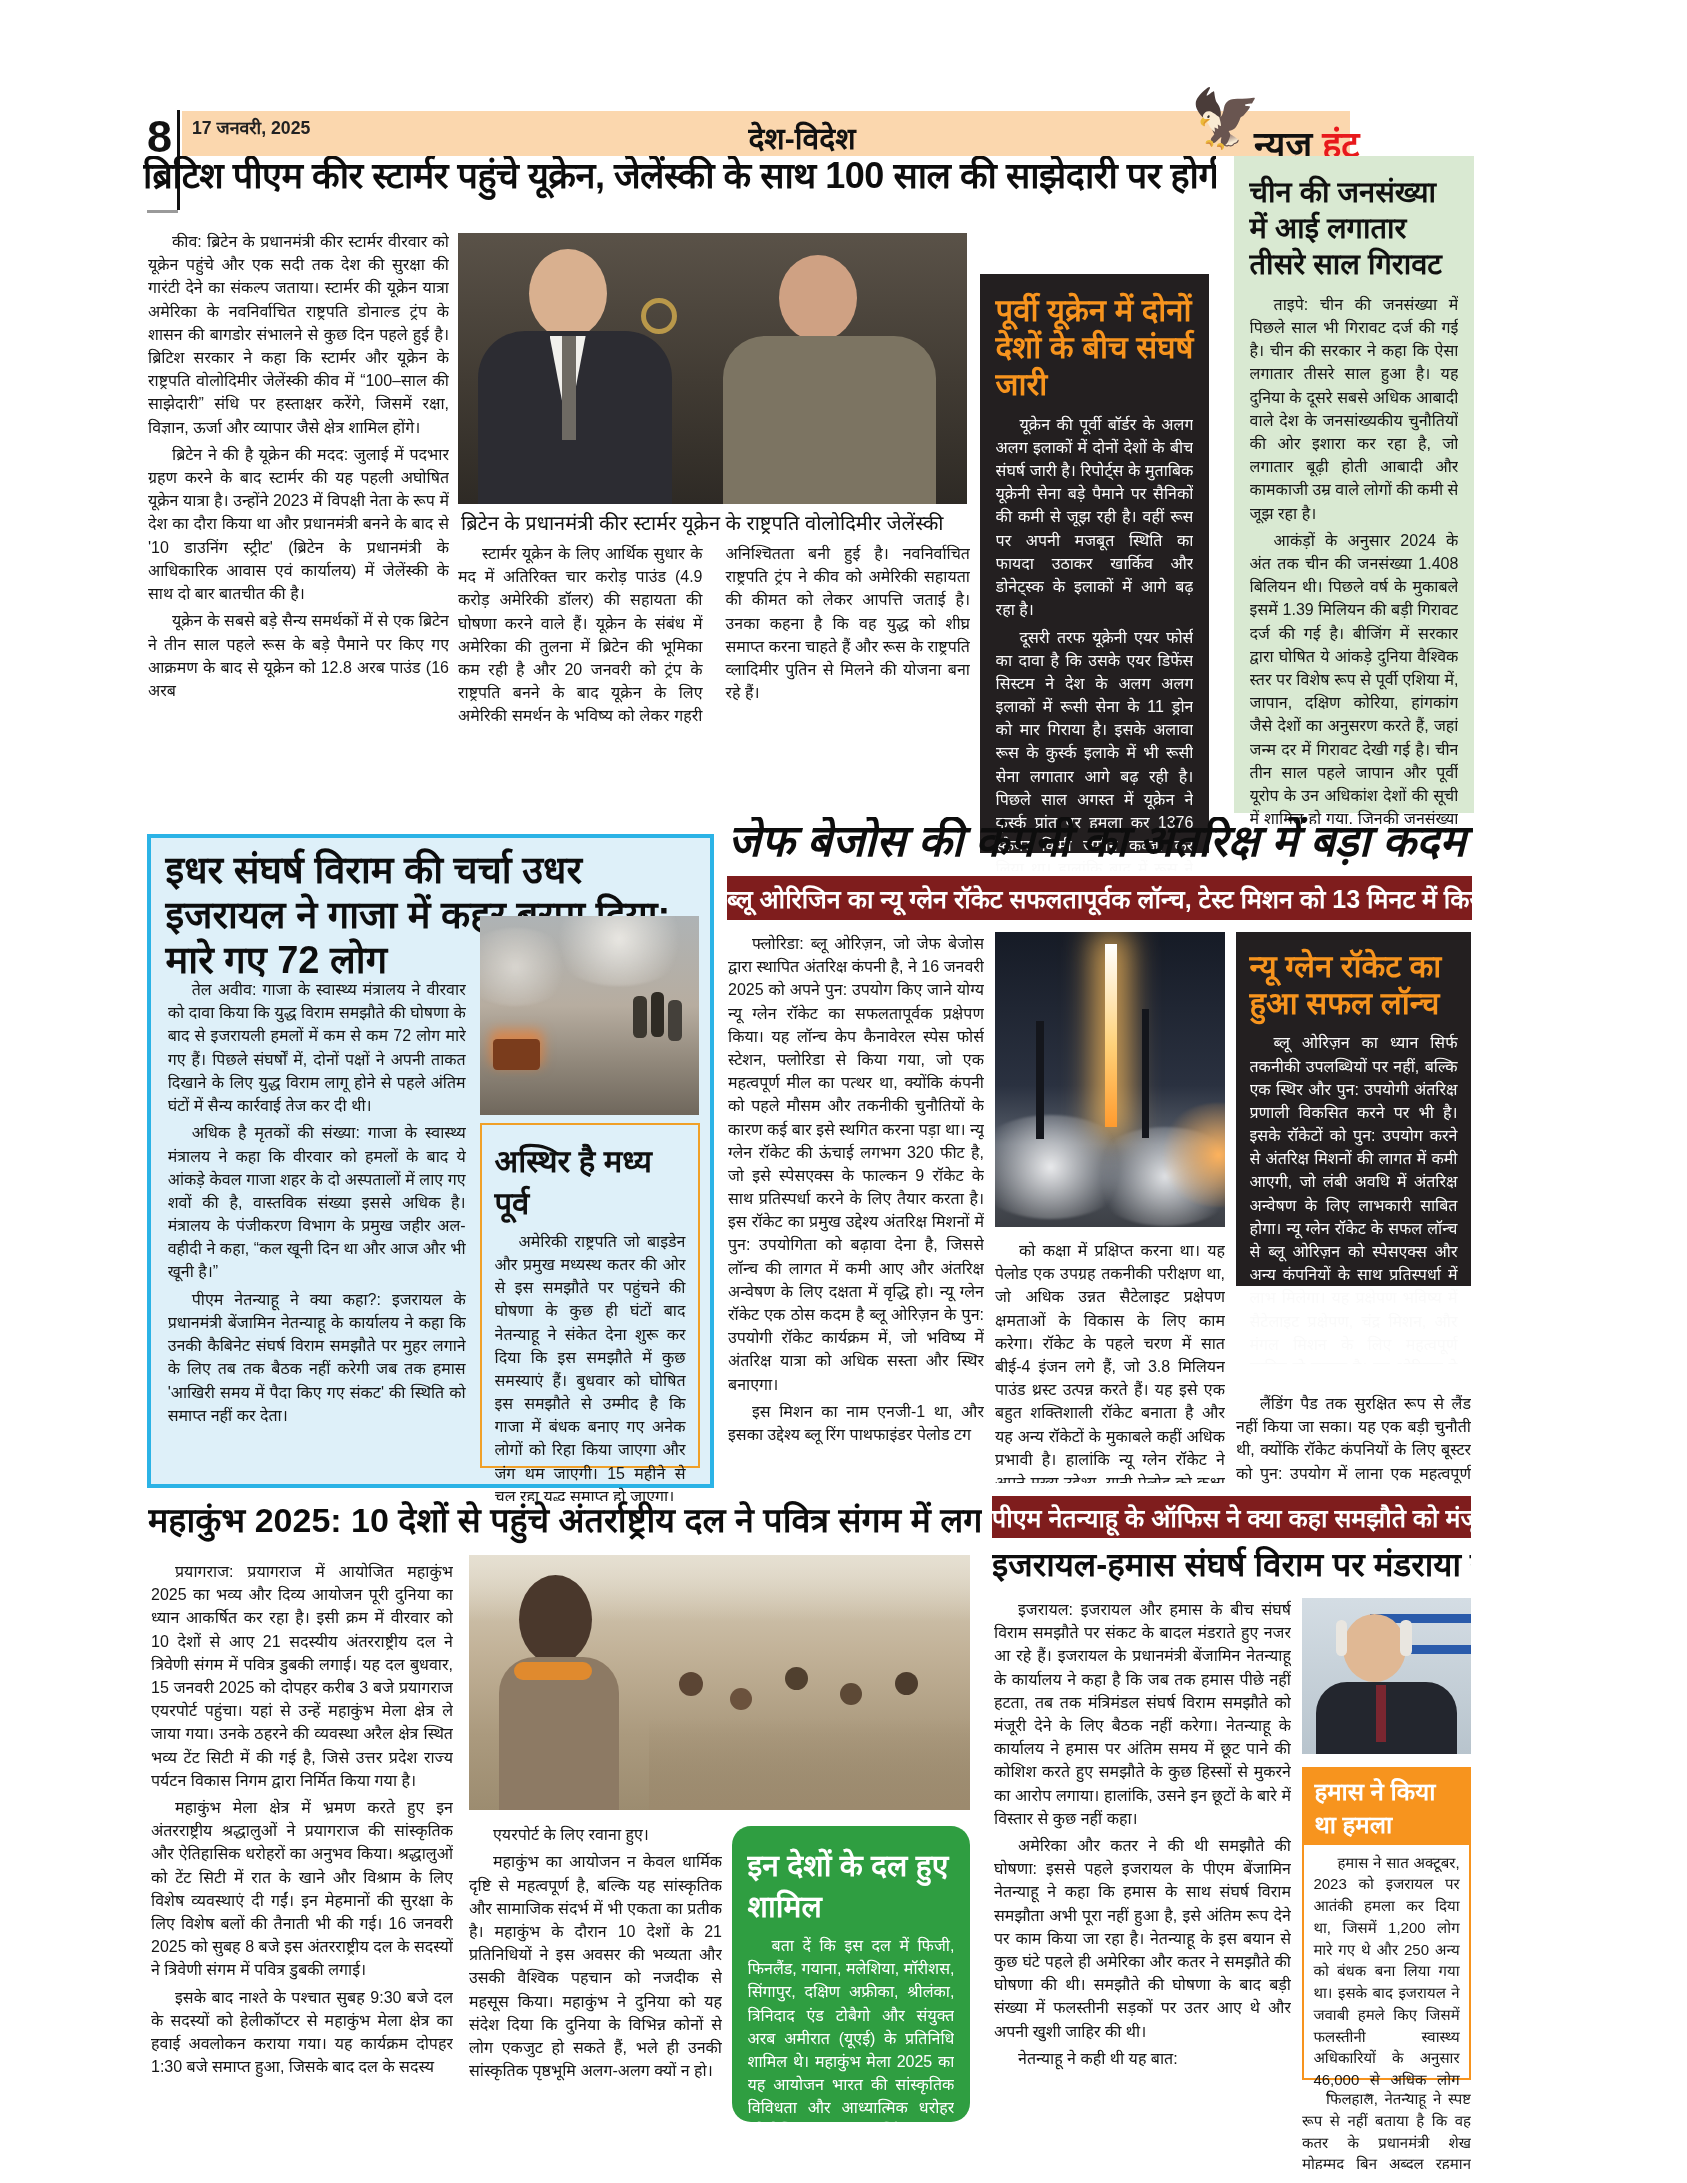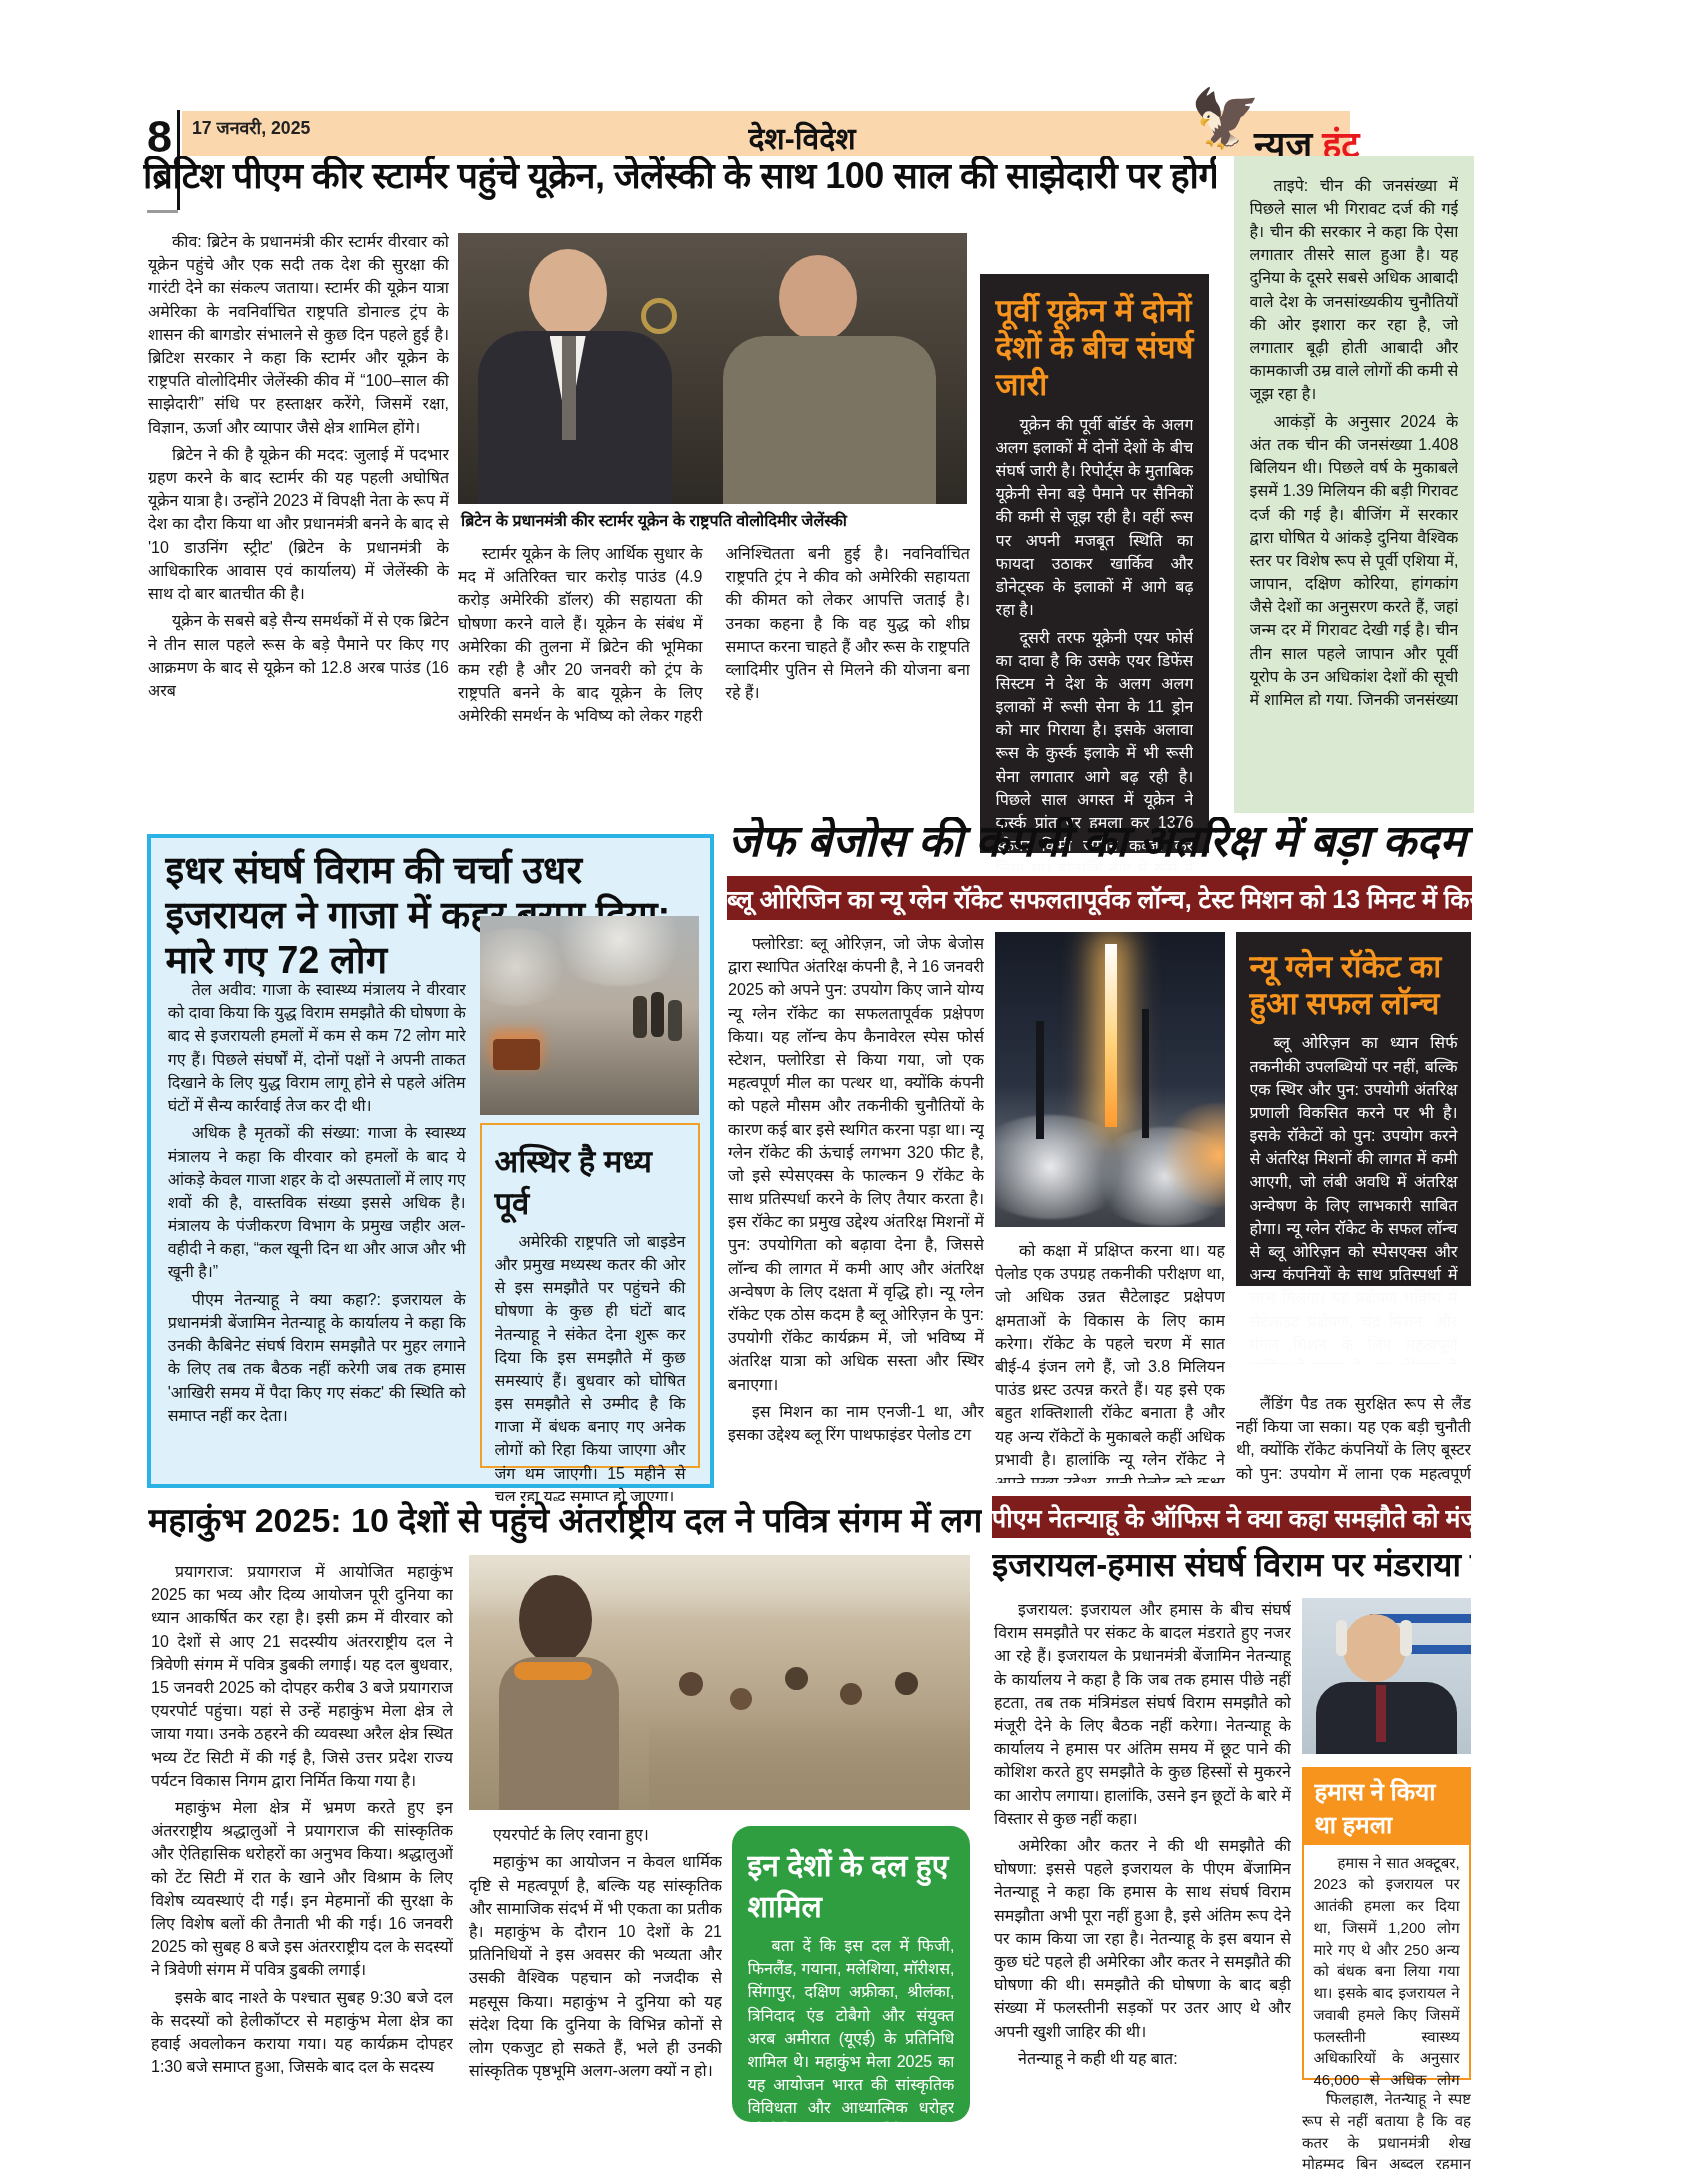--- a/index.html
+++ b/index.html
@@ -16,21 +16,21 @@
   .brand .red{color:#e8191c;}
   .eagle{font-size:57px;line-height:1;filter:saturate(.7);}
   
   .h-main{font-size:36px;font-weight:bold;line-height:1.12;color:#0d0d0d;letter-spacing:-0.5px;}
   .h-sub{font-size:38px;font-weight:bold;line-height:1.18;color:#0d0d0d;}
   .h-bezos{font-size:44px;font-weight:bold;line-height:1.1;color:#0d0d0d;font-style:italic;}
   .h-israel{font-size:33px;font-weight:bold;line-height:1.15;color:#0d0d0d;}
   
   .bt{font-size:16px;line-height:1.45;text-align:justify;color:#161616;overflow:hidden;}
   .bt p{margin:0 0 4.2px 0;text-indent:24px;}
-  .caption{font-size:16px;font-weight:bold;color:#111;}
+  .caption{font-size:20px;font-weight:normal;color:#111;}
   
   .blackbox{background:#231f20;color:#fff;}
   .blackbox .btitle{color:#f7941e;font-size:31px;font-weight:bold;line-height:1.2;margin:0 0 9.4px 0;}
   .blackbox .bt{color:#fafafa;}
   .blackbox .bt p{color:#fafafa;}
   .chinabox{background:#d9e9d2;}
   .chinabox .btitle{color:#101010;font-size:29px;font-weight:bold;line-height:1.25;margin:0 0 10.4px 0;}
   .gazabox{background:#def0f9;border:4.7px solid #2bb3e6;}
   .mebox{background:#def0f9;border:2.6px solid #f0a028;}
   .mebox .btitle{font-size:31px;font-weight:bold;color:#101010;margin:0 0 7.3px 0;}
@@ -91,20 +91,21 @@
 
   <div class="abs blackbox" style="left:980px;top:234px;width:229px;height:579px;padding:17.7px 15.6px;margin-top:40px;">
     <div class="btitle">पूर्वी यूक्रेन में दोनों देशों के बीच संघर्ष जारी</div>
     <div class="bt" style="height:458px;">
         <p>यूक्रेन की पूर्वी बॉर्डर के अलग अलग इलाकों में दोनों देशों के बीच संघर्ष जारी है। रिपोर्ट्स के मुताबिक यूक्रेनी सेना बड़े पैमाने पर सैनिकों की कमी से जूझ रही है। वहीं रूस पर अपनी मजबूत स्थिति का फायदा उठाकर खार्किव और डोनेट्स्क के इलाकों में आगे बढ़ रहा है।</p>
         <p>दूसरी तरफ यूक्रेनी एयर फोर्स का दावा है कि उसके एयर डिफेंस सिस्टम ने देश के अलग अलग इलाकों में रूसी सेना के 11 ड्रोन को मार गिराया है। इसके अलावा रूस के कुर्स्क इलाके में भी रूसी सेना लगातार आगे बढ़ रही है। पिछले साल अगस्त में यूक्रेन ने कुर्स्क प्रांत पर हमला कर 1376 स्केयर किमी जमीन कब्जा कर लिया था। हालांकि बाद में रूस ने इस इलाके में हजारों नॉर्थ कोरियाई सैनिकों को तैनाती की थी, जिसके बाद यूक्रेनी सैनिक आगे नहीं बढ़ पाए। अब रूस फिर से इलाके पर कंट्रोल के लिए ऑपरेशन चला रहा है।</p>
       </div>
   </div>
 
   <div class="abs chinabox" style="left:1234px;top:156px;width:240px;height:657px;padding:17.7px 15.6px;">
+    <div class="btitle">चीन की जनसंख्या में आई लगातार तीसरे साल गिरावट</div>
     <div class="bt" style="height:531px;">
         <p>ताइपे: चीन की जनसंख्या में पिछले साल भी गिरावट दर्ज की गई है। चीन की सरकार ने कहा कि ऐसा लगातार तीसरे साल हुआ है। यह दुनिया के दूसरे सबसे अधिक आबादी वाले देश के जनसांख्यकीय चुनौतियों की ओर इशारा कर रहा है, जो लगातार बूढ़ी होती आबादी और कामकाजी उम्र वाले लोगों की कमी से जूझ रहा है।</p>
         <p>आकंड़ों के अनुसार 2024 के अंत तक चीन की जनसंख्या 1.408 बिलियन थी। पिछले वर्ष के मुकाबले इसमें 1.39 मिलियन की बड़ी गिरावट दर्ज की गई है। बीजिंग में सरकार द्वारा घोषित ये आंकड़े दुनिया वैश्विक स्तर पर विशेष रूप से पूर्वी एशिया में, जापान, दक्षिण कोरिया, हांगकांग जैसे देशों का अनुसरण करते हैं, जहां जन्म दर में गिरावट देखी गई है। चीन तीन साल पहले जापान और पूर्वी यूरोप के उन अधिकांश देशों की सूची में शामिल हो गया, जिनकी जनसंख्या गिर रही है।</p>
       </div>
   </div>
 
   <div class="abs gazabox" style="left:147px;top:834px;width:567px;height:654px;">
     <div class="abs h-sub" style="left:14.6px;top:10.4px;width:526px;">इधर संघर्ष विराम की चर्चा उधर इजरायल ने गाजा में कहर बरपा दिया; मारे गए 72 लोग</div>
     <div class="abs bt" style="left:16.7px;top:140px;width:298px;height:490px;">
         <p>तेल अवीव: गाजा के स्वास्थ्य मंत्रालय ने वीरवार को दावा किया कि युद्ध विराम समझौते की घोषणा के बाद से इजरायली हमलों में कम से कम 72 लोग मारे गए हैं। पिछले संघर्षों में, दोनों पक्षों ने अपनी ताकत दिखाने के लिए युद्ध विराम लागू होने से पहले अंतिम घंटों में सैन्य कार्रवाई तेज कर दी थी।</p>

